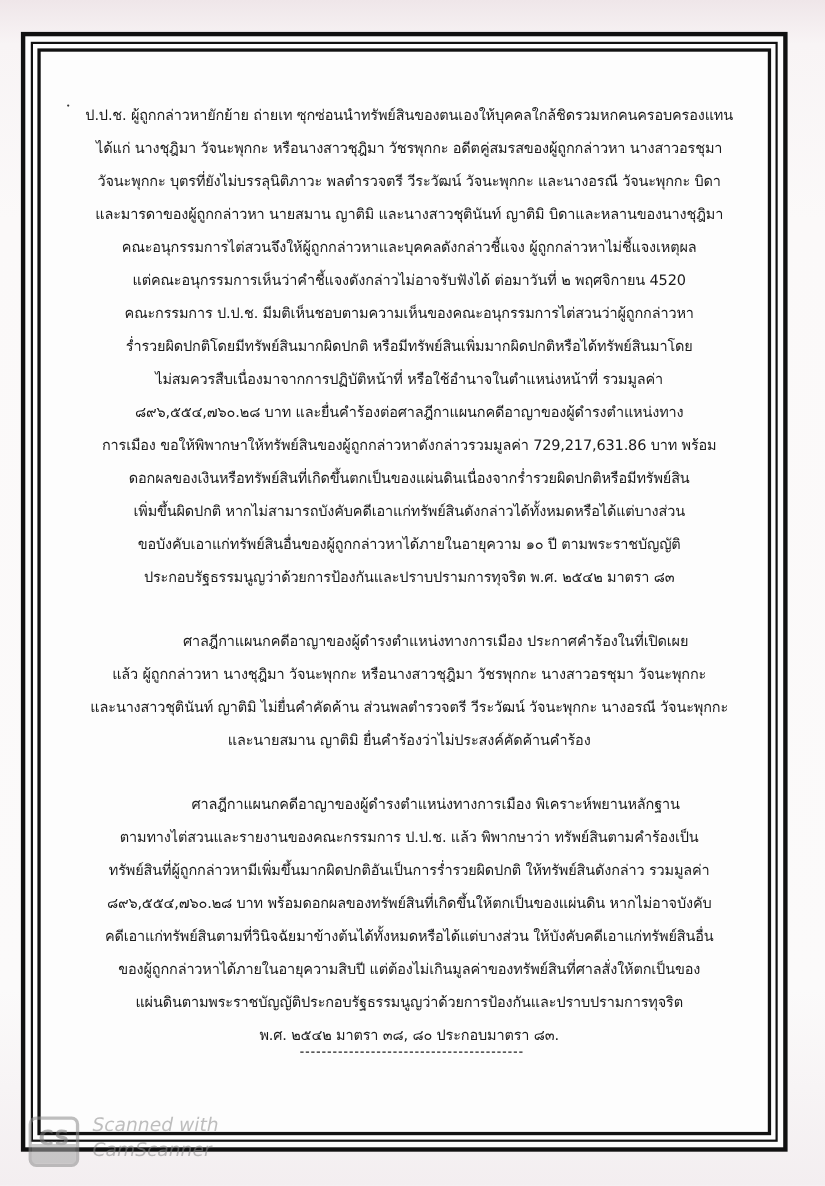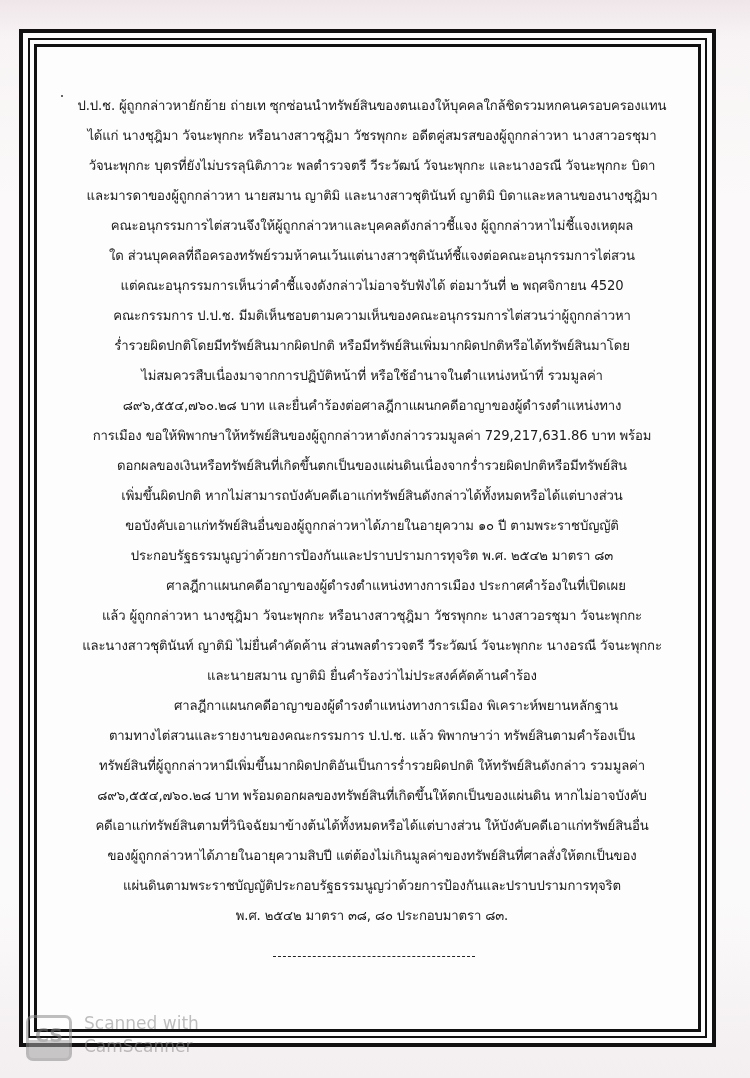--- a/index.html
+++ b/index.html
@@ -58,20 +58,21 @@
     }
     .line {
       height: 30px;
       line-height: 30px;
       font-size: 13.2px;
       white-space: nowrap;
       letter-spacing: -0.15px;
     }
     .line.indent {
       padding-left: 48px;
+      margin-top: 28px;
     }
     .end-rule {
       position: absolute;
       left: 273px;
       top: 956px;
       width: 202px;
       border-top: 1px dashed #222;
     }
     .watermark {
       position: absolute;
@@ -99,20 +100,21 @@
       line-height: 34px;
     }
     .wm-text {
       position: absolute;
       left: 58px;
       top: 0;
       font-family: "DejaVu Sans", sans-serif;
       font-size: 17px;
       line-height: 23px;
       color: #8a8a8a;
+      font-style: italic;
     }
   </style>
 </head>
 <body>
 
 <div class="paper-tint"></div>
 
 <div class="frame-outer">
   <div class="frame-mid">
     <div class="frame-inner"></div>
@@ -121,21 +123,20 @@
 </div>
 
 <div class="content" id="content">
 
   <div class="paragraph">
     <div class="line">ป.ป.ช. ผู้ถูกกล่าวหายักย้าย ถ่ายเท ซุกซ่อนนำทรัพย์สินของตนเองให้บุคคลใกล้ชิดรวมหกคนครอบครองแทน</div>
     <div class="line">ได้แก่ นางชุฎิมา วัจนะพุกกะ หรือนางสาวชุฎิมา วัชรพุกกะ อดีตคู่สมรสของผู้ถูกกล่าวหา  นางสาวอรชุมา</div>
     <div class="line">วัจนะพุกกะ บุตรที่ยังไม่บรรลุนิติภาวะ พลตำรวจตรี วีระวัฒน์ วัจนะพุกกะ และนางอรณี วัจนะพุกกะ บิดา</div>
     <div class="line">และมารดาของผู้ถูกกล่าวหา นายสมาน ญาติมิ และนางสาวชุตินันท์ ญาติมิ บิดาและหลานของนางชุฎิมา</div>
     <div class="line">คณะอนุกรรมการไต่สวนจึงให้ผู้ถูกกล่าวหาและบุคคลดังกล่าวชี้แจง ผู้ถูกกล่าวหาไม่ชี้แจงเหตุผล</div>
-    <div class="line">ใด ส่วนบุคคลที่ถือครองทรัพย์รวมห้าคนเว้นแต่นางสาวชุตินันท์ชี้แจงต่อคณะอนุกรรมการไต่สวน</div>
     <div class="line">แต่คณะอนุกรรมการเห็นว่าคำชี้แจงดังกล่าวไม่อาจรับฟังได้ ต่อมาวันที่ ๒ พฤศจิกายน 4520</div>
     <div class="line">คณะกรรมการ ป.ป.ช. มีมติเห็นชอบตามความเห็นของคณะอนุกรรมการไต่สวนว่าผู้ถูกกล่าวหา</div>
     <div class="line">ร่ำรวยผิดปกติโดยมีทรัพย์สินมากผิดปกติ หรือมีทรัพย์สินเพิ่มมากผิดปกติหรือได้ทรัพย์สินมาโดย</div>
     <div class="line">ไม่สมควรสืบเนื่องมาจากการปฏิบัติหน้าที่ หรือใช้อำนาจในตำแหน่งหน้าที่ รวมมูลค่า</div>
     <div class="line">๘๙๖,๕๕๔,๗๖๐.๒๘ บาท และยื่นคำร้องต่อศาลฎีกาแผนกคดีอาญาของผู้ดำรงตำแหน่งทาง</div>
     <div class="line">การเมือง ขอให้พิพากษาให้ทรัพย์สินของผู้ถูกกล่าวหาดังกล่าวรวมมูลค่า 729,217,631.86 บาท พร้อม</div>
     <div class="line">ดอกผลของเงินหรือทรัพย์สินที่เกิดขึ้นตกเป็นของแผ่นดินเนื่องจากร่ำรวยผิดปกติหรือมีทรัพย์สิน</div>
     <div class="line">เพิ่มขึ้นผิดปกติ หากไม่สามารถบังคับคดีเอาแก่ทรัพย์สินดังกล่าวได้ทั้งหมดหรือได้แต่บางส่วน</div>
     <div class="line">ขอบังคับเอาแก่ทรัพย์สินอื่นของผู้ถูกกล่าวหาได้ภายในอายุความ ๑๐ ปี ตามพระราชบัญญัติ</div>
     <div class="line">ประกอบรัฐธรรมนูญว่าด้วยการป้องกันและปราบปรามการทุจริต พ.ศ. ๒๕๔๒ มาตรา ๘๓</div>

